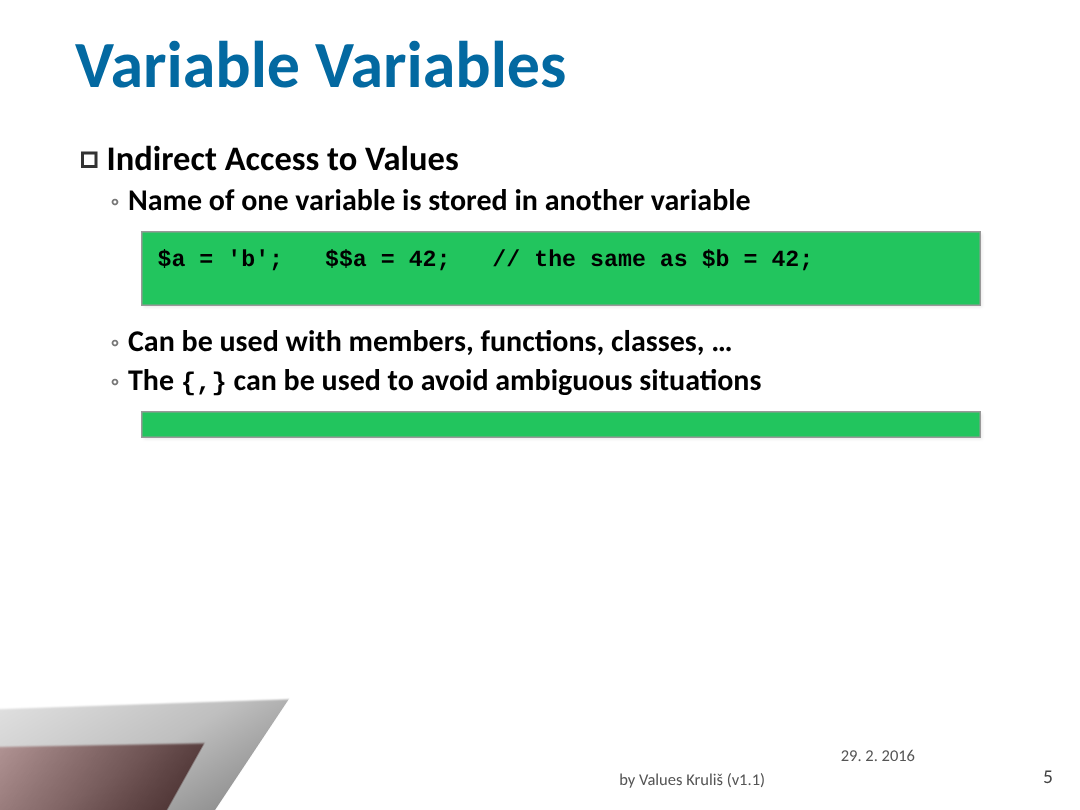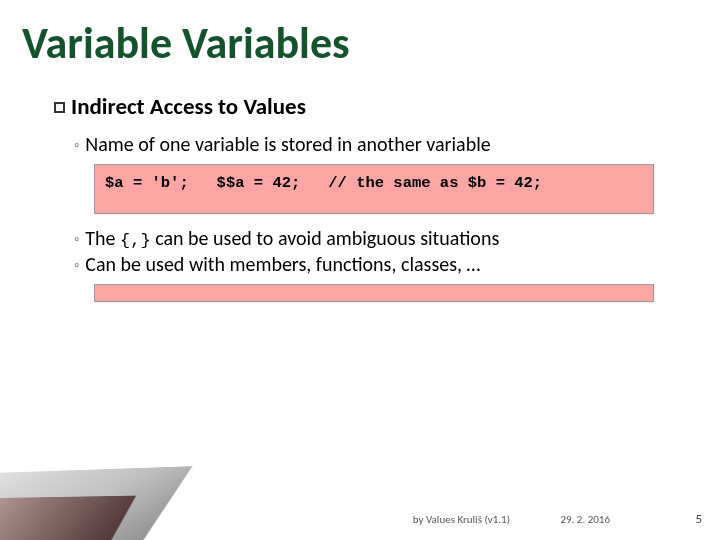--- a/index.html
+++ b/index.html
@@ -14,65 +14,65 @@
     position: relative;
   }
   .slide {
     position: relative;
     width: 720px;
     height: 540px;
     box-sizing: border-box;
   }
   .title {
     position: absolute;
-    left: 22px;
+    left: 50px;
     top: 16px;
     font-size: 44px;
     font-weight: 700;
-    color: #14532d;
+    color: #0369a1;
     letter-spacing: 0;
   }
   .body {
     position: absolute;
     left: 54px;
     top: 92px;
     width: 620px;
   }
   .lvl1 {
     font-size: 23px;
     font-weight: 700;
     color: #000;
-    margin: 0 0 12px 0;
+    margin: 0 0 2px 0;
   }
   .lvl1 .sq {
     display: inline-block;
     width: 11px;
     height: 11px;
     border: 2px solid #333;
     margin-right: 6px;
     vertical-align: 1px;
     box-sizing: border-box;
   }
   .lvl2 {
     font-size: 20px;
     color: #000;
     margin: 2px 0 2px 20px;
-    font-weight: 400;
+    font-weight: 700;
   }
   .lvl2 .dia {
     color: #777;
     font-size: 15px;
     margin-right: 6px;
     display: inline-block;
     vertical-align: 1px;
   }
   .codebox {
     margin: 8px 0 12px 40px;
     border: 1px solid #999;
-    background: #fca5a5;
+    background: #22c55e;
     padding: 8px 6px 8px 10px;
     box-shadow: 1px 1px 2px rgba(0,0,0,0.08);
     width: 560px;
     box-sizing: border-box;
   }
   .codeline {
     font-family: "Courier New", monospace;
     font-size: 15.5px;
     font-weight: bold;
     color: #000;
@@ -94,21 +94,21 @@
     color: #555;
   }
   .footer .author {
     position: absolute;
     right: 210px;
     bottom: 0;
   }
   .footer .date {
     position: absolute;
     right: 110px;
-    bottom: 0;
+    bottom: 16px;
   }
   .footer .pagenum {
     position: absolute;
     right: 18px;
     bottom: 0;
     font-size: 13px;
     color: #444;
   }
   .corner {
     position: absolute;
@@ -147,25 +147,25 @@
     <div class="lvl2">
       <span class="dia">◦</span><span>Name of one variable is stored in another variable</span>
     </div>
 
     <div class="codebox">
       <div class="codeline">$a = 'b';   $$a = 42;   // the same as $b = 42;</div>
       <div class="spacer"></div>
     </div>
 
     <div class="lvl2">
-      <span class="dia">◦</span><span>The </span><span class="mono-inline">{,}</span><span> can be used to avoid ambiguous situations</span>
+      <span class="dia">◦</span><span>Can be used with members, functions, classes, …</span>
     </div>
 
     <div class="lvl2">
-      <span class="dia">◦</span><span>Can be used with members, functions, classes, …</span>
+      <span class="dia">◦</span><span>The </span><span class="mono-inline">{,}</span><span> can be used to avoid ambiguous situations</span>
     </div>
 
     <div class="codebox">
     </div>
 
   </div>
 
   <div class="corner"></div>
   <div class="corner2"></div>
 

